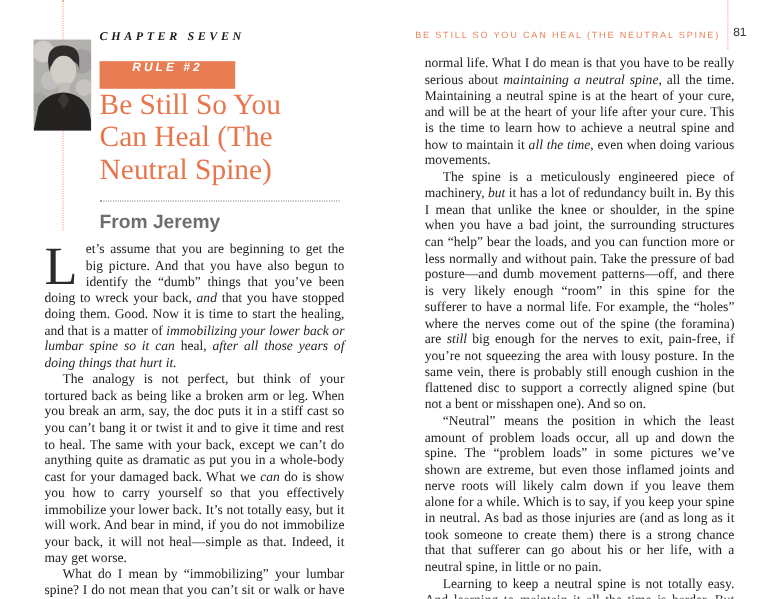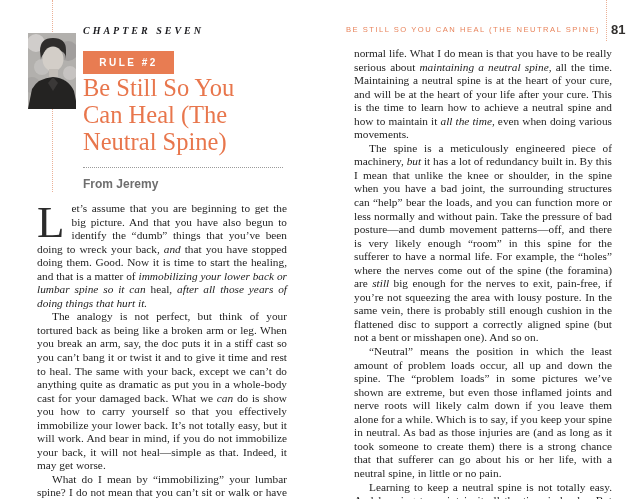--- a/index.html
+++ b/index.html
@@ -13,37 +13,37 @@
   
   .left-dotted-rule{left:52px;top:0;height:192px;width:0;border-left:1px dotted #ECB096;}
 
   
   .photo{left:28px;top:33px;width:48px;height:76px;overflow:hidden;background:#b5b3b0;}
   .photo svg{display:block;}
 
   
   .chapter-label{left:83px;top:25px;font-family:"Liberation Serif",serif;
     font-weight:700;font-size:10px;letter-spacing:3px;color:#1b1b1f;white-space:nowrap;font-style:italic;}
-  .rule-badge{left:83px;top:51px;width:91px;height:23px;background:#E87C52;
-    display:flex;align-items:center;justify-content:center;}
+  .rule-badge{left:83px;top:51px;width:113px;height:23px;background:#E87C52;
+    display:flex;justify-content:center;font-style:italic;}
   .rule-badge span{font-family:"Liberation Sans",sans-serif;font-weight:700;
     font-size:10px;letter-spacing:2.5px;color:#ffffff;}
   .chapter-title{left:83px;top:74px;width:185px;margin:0;
     font-family:"Liberation Serif",serif;font-weight:400;
     font-size:24.5px;line-height:27px;color:#E8764C;}
   .title-divider{left:83px;top:167px;width:200px;height:0;border-top:1px dotted #9b9b9b;}
   .byline{left:83px;top:177px;font-family:"Liberation Sans",sans-serif;
-    font-weight:600;font-size:12px;color:#6e6e6e;}
+    font-weight:600;font-size:16px;color:#6e6e6e;}
 
   
   .running-head{right:40px;top:25px;font-family:"Liberation Sans",sans-serif;
     font-size:7.6px;letter-spacing:1.5px;color:#E8845C;white-space:nowrap;}
   .header-divider{left:606px;top:0;height:41px;width:0;border-left:1px dotted #ECB096;}
   .page-number{left:611px;top:22px;font-family:"Liberation Sans",sans-serif;
-    font-weight:700;font-size:13px;color:#33312f;}
+    font-weight:400;font-size:10px;color:#33312f;}
 
   
   .col{position:absolute;}
   .col-left{left:37px;top:202px;width:250px;}
   .col-right{left:354px;top:47px;width:258px;}
   .col p{margin:0;font-size:11.3px;line-height:13.55px;text-align:justify;
     color:#1d1d1d;font-family:"Liberation Serif",serif;}
   .col p + p{text-indent:15px;font-family:Liberation Serif, serif;}
   .dropcap{float:left;font-family:"Liberation Serif",serif;font-weight:300;
     font-size:45px;line-height:37px;padding:2px 7px 0 0;color:#2b2b2b;}

